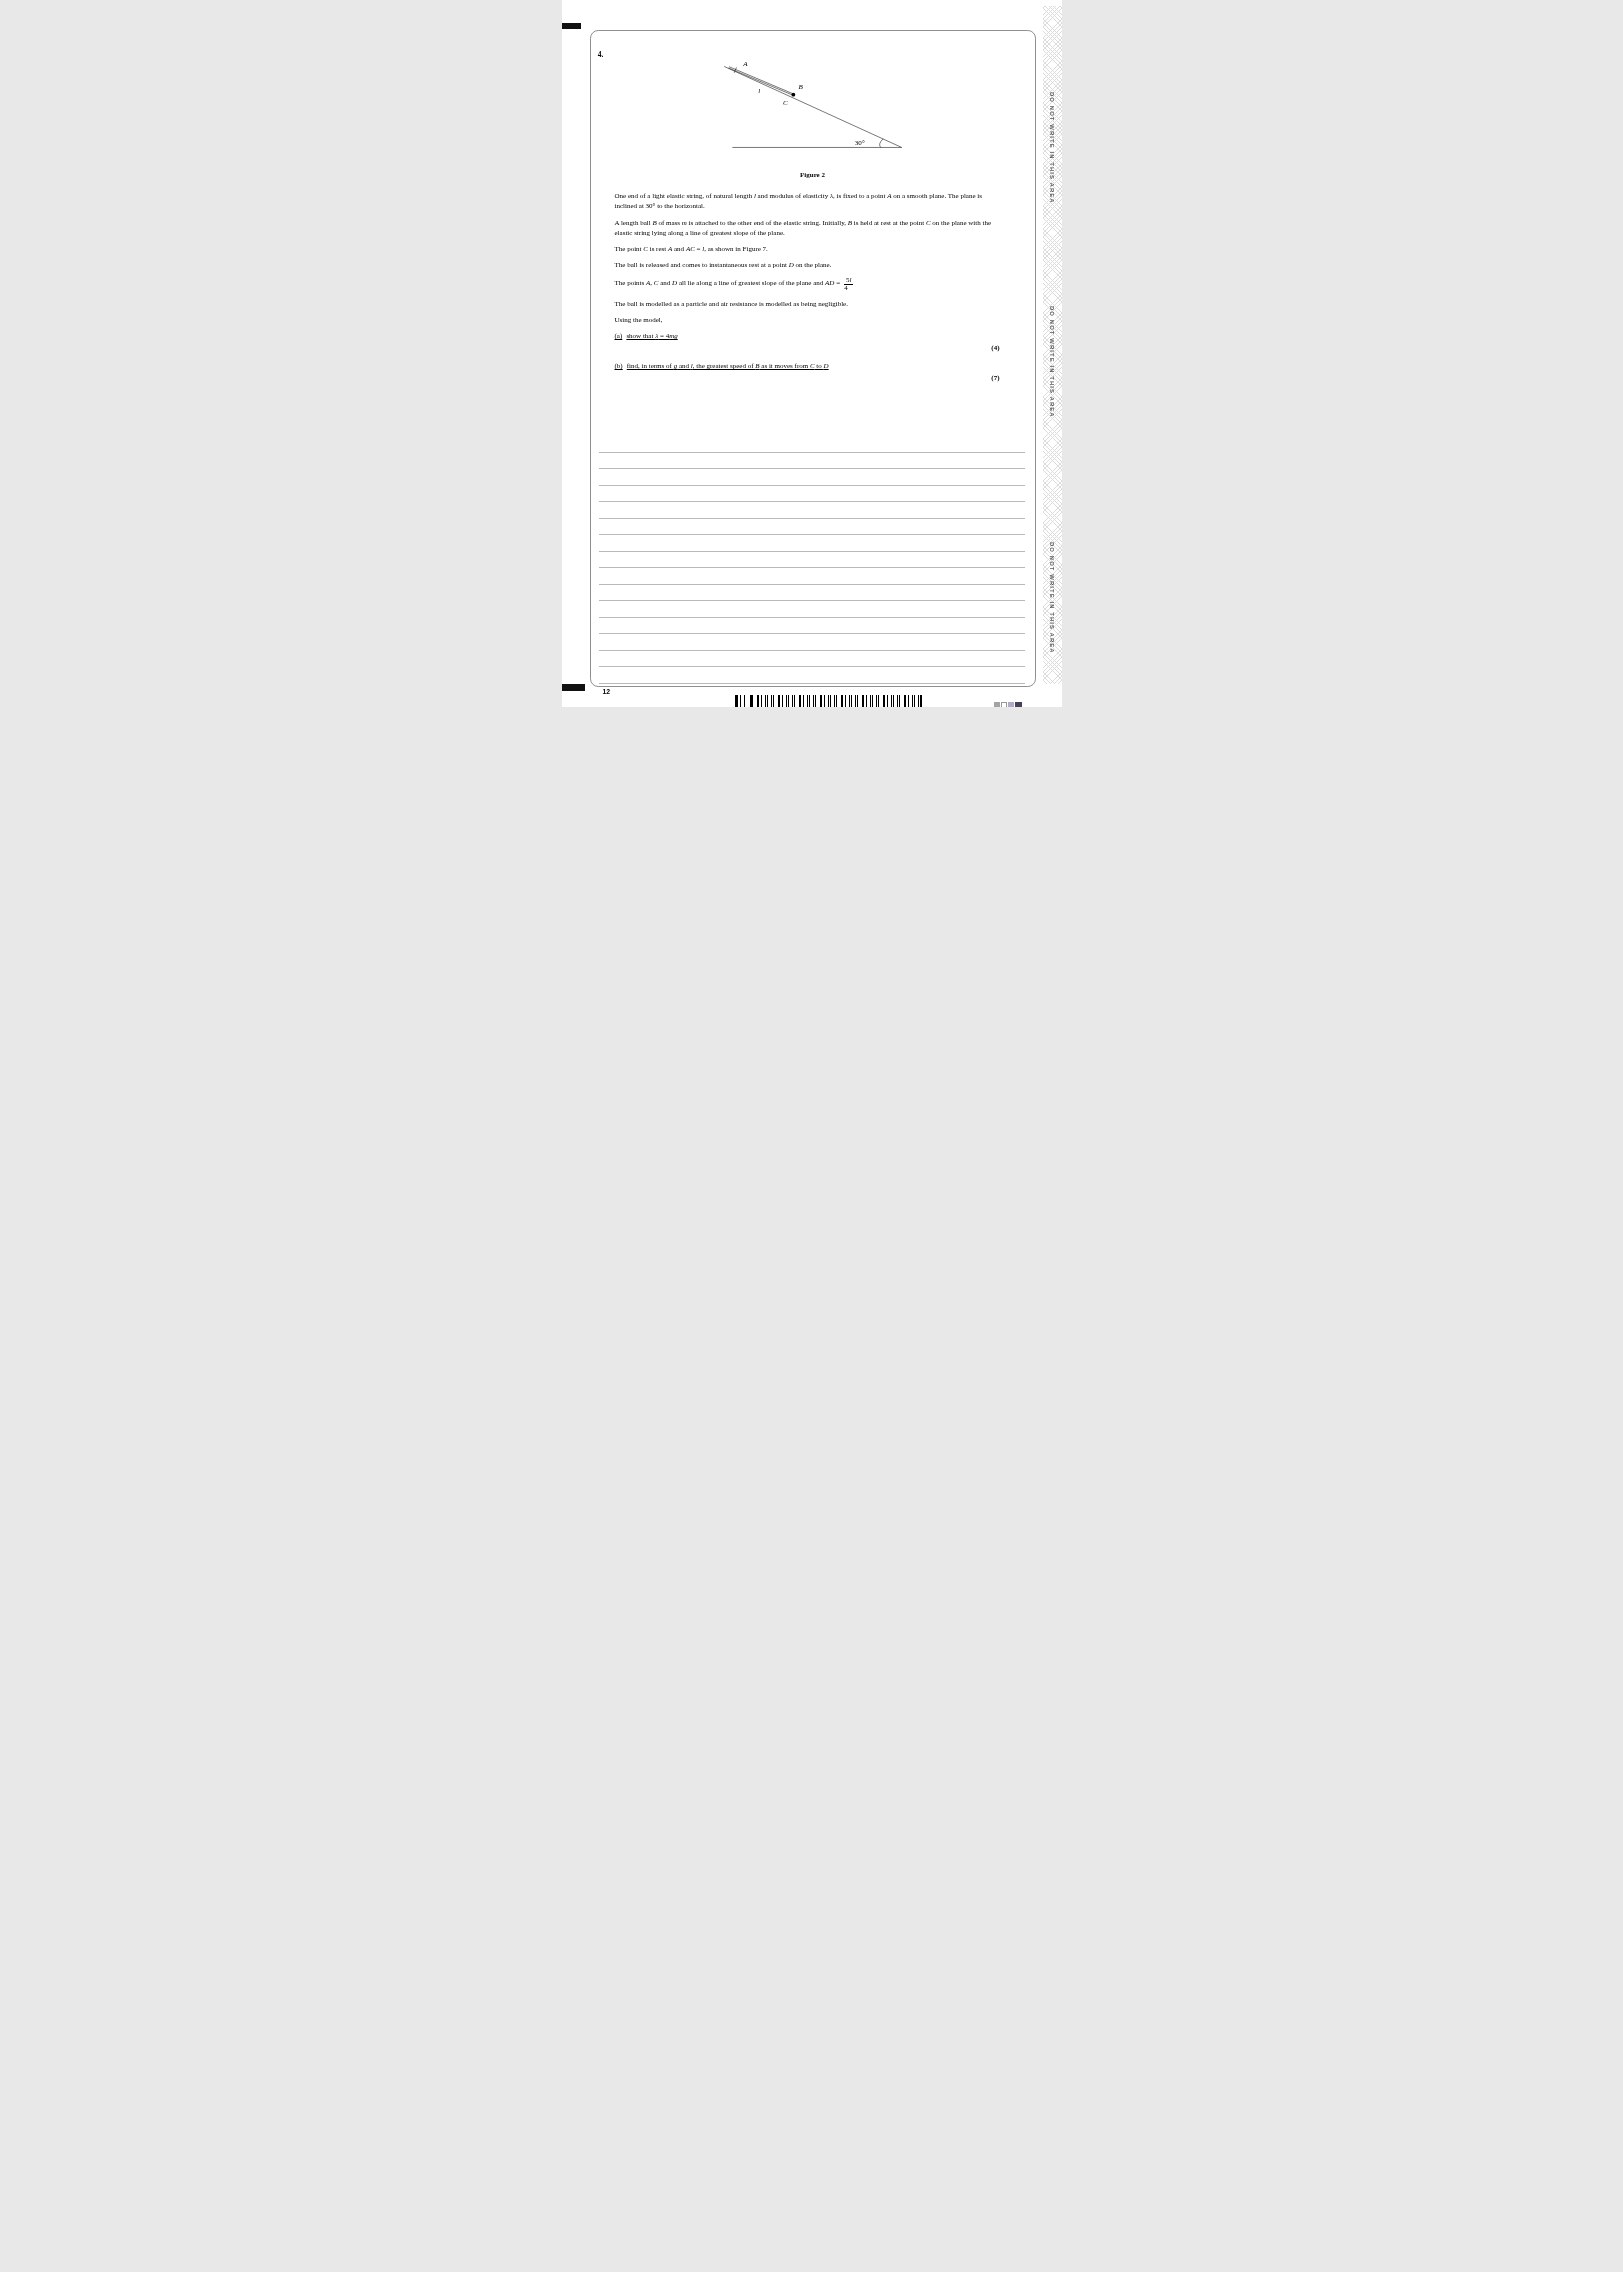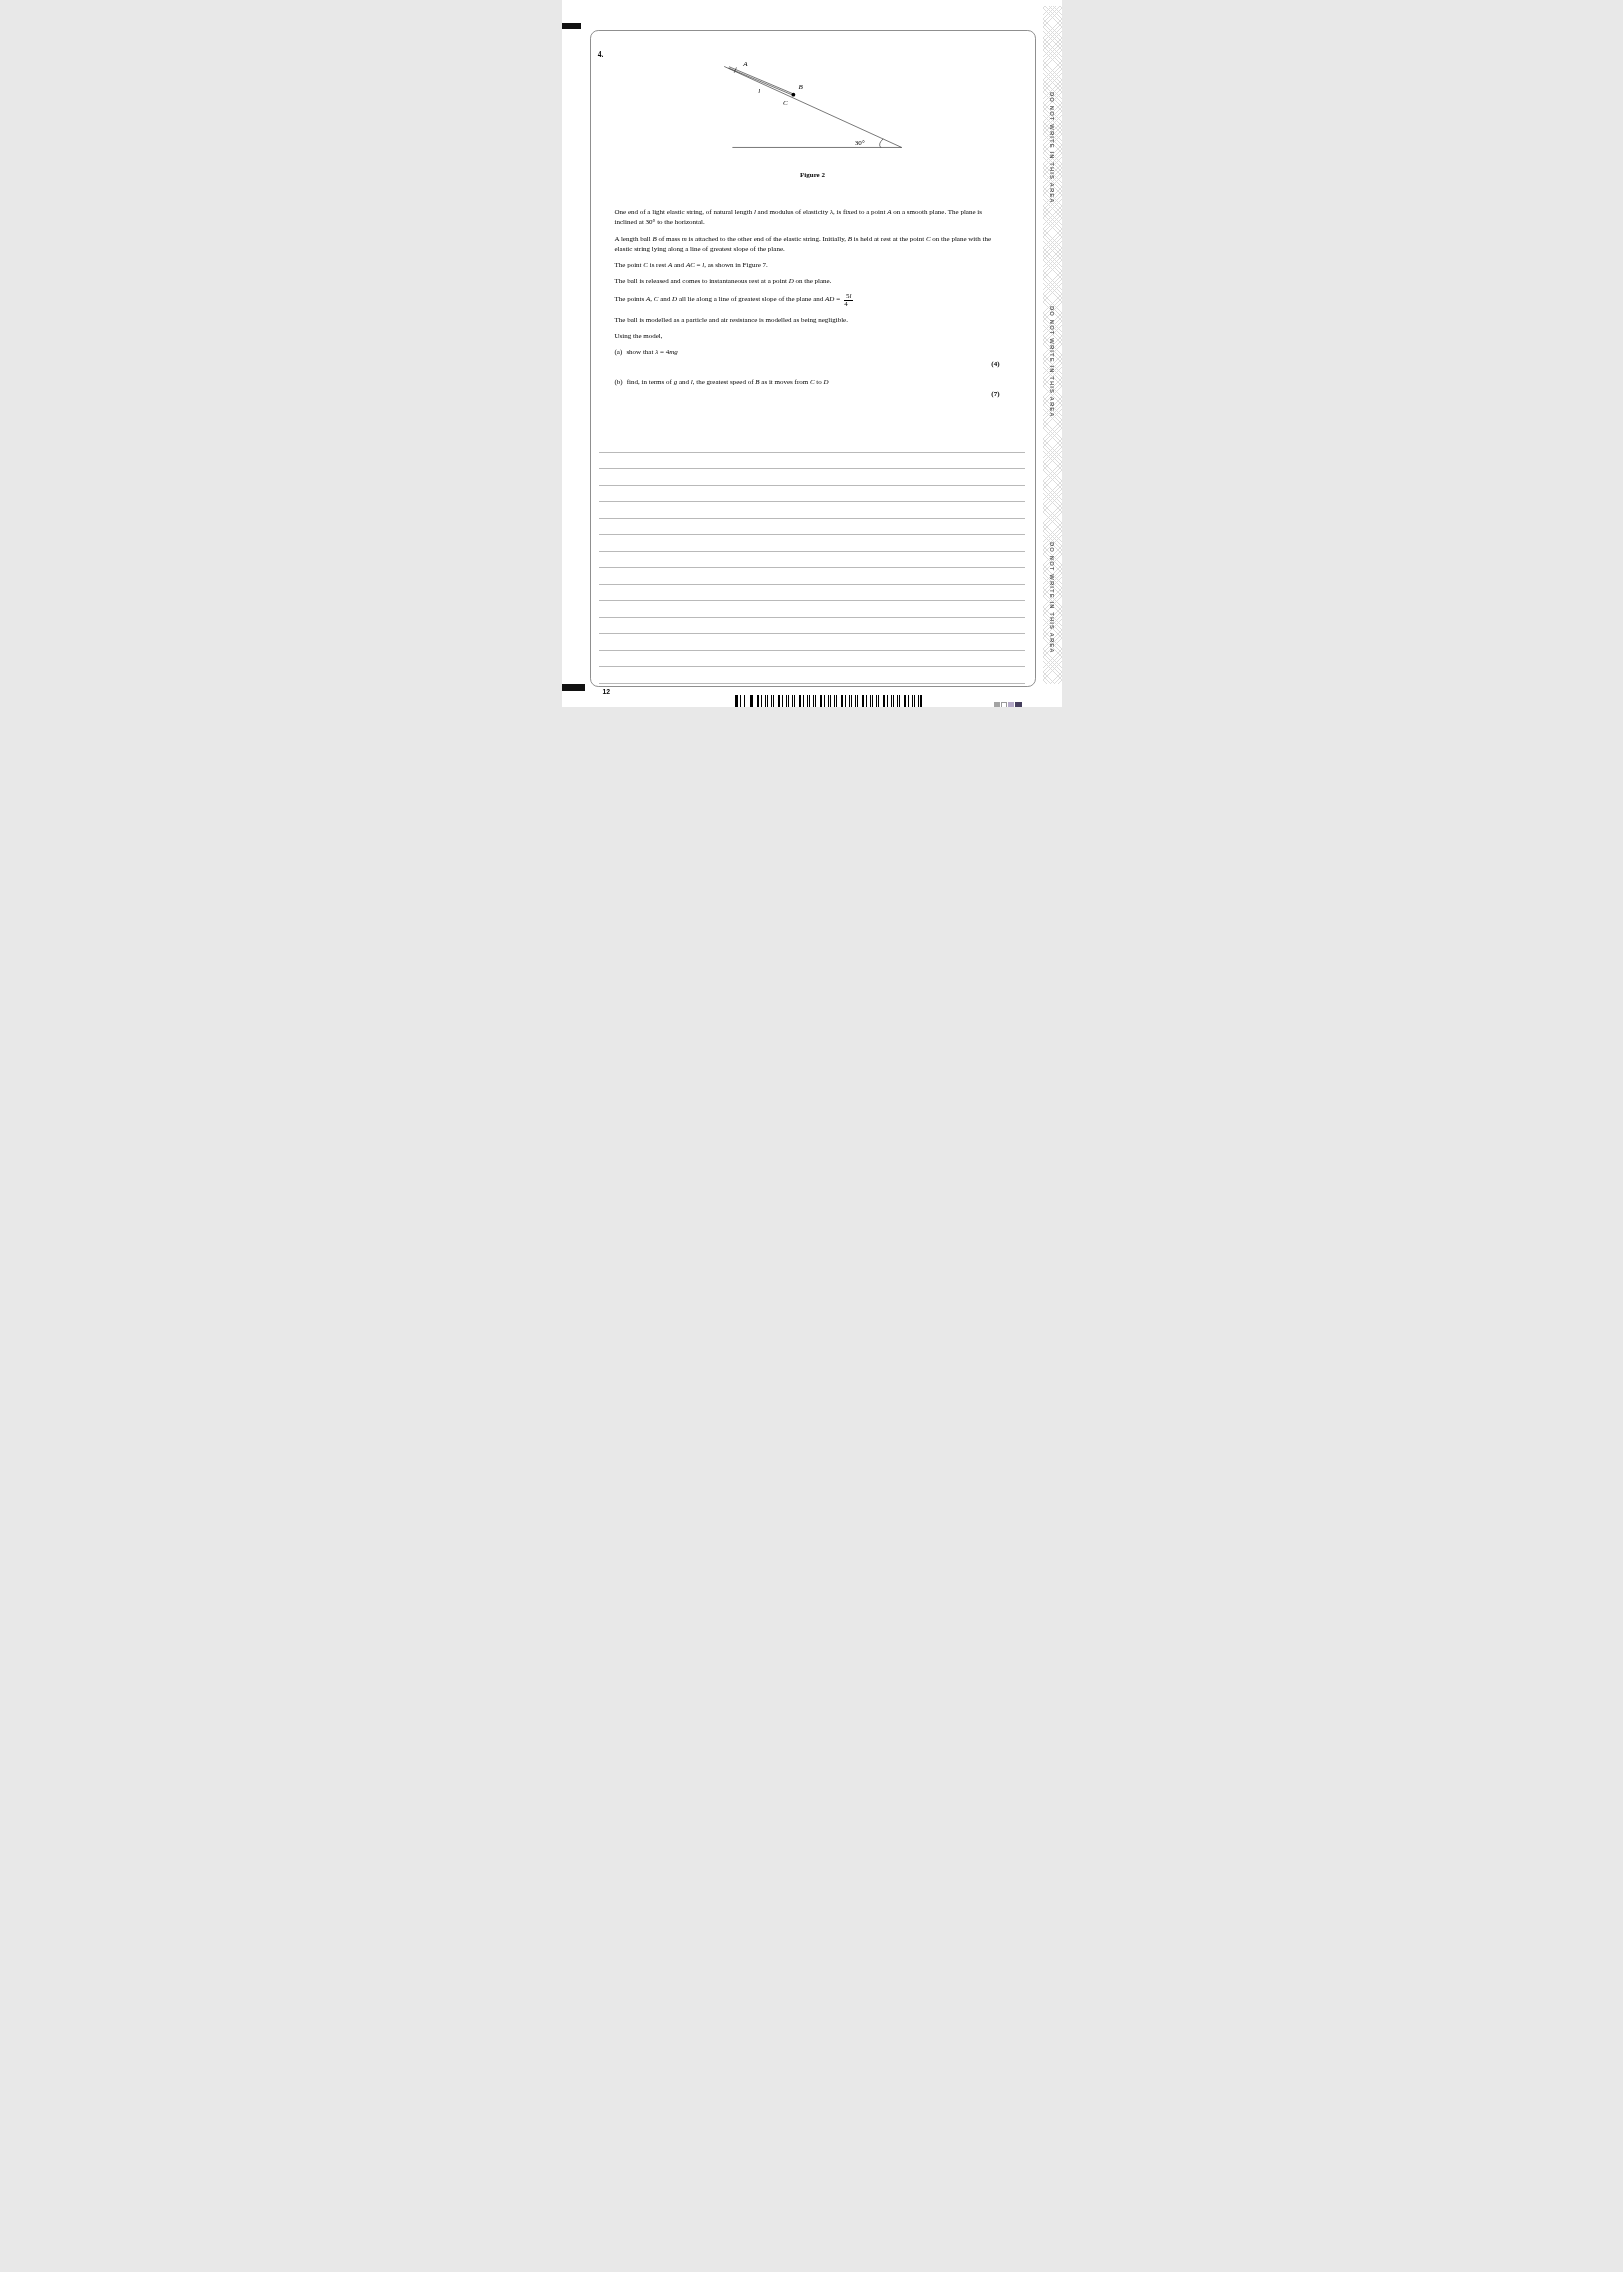--- a/index.html
+++ b/index.html
@@ -18,27 +18,27 @@
   }
   .qnum{position:absolute;left:7.3px;top:19px;font-weight:bold;font-size:7.5px;}
   
   .figure{position:absolute;left:125px;top:29px;width:194px;}
   .fig-svg{display:block;width:193px;height:98px;}
   .fl{stroke:#1a1a1a;stroke-width:1.3;fill:none;}
   .fig-svg text{font-family:"Liberation Serif",serif;font-style:italic;font-size:15.5px;fill:#000;}
   .fig-svg text.roman{font-style:normal;}
   .fig-caption{text-align:center;font-weight:bold;font-size:7px;margin-top:13px;}
   
-  .text-block{position:absolute;left:24px;top:176px;width:385px;font-size:7px;line-height:1.48;}
+  .text-block{position:absolute;left:24px;top:160px;width:385px;font-size:7px;line-height:1.48;}
   .para{margin:0 0 5.9px 0;}
   .var{font-style:italic;}
   .frac{display:inline-block;text-align:left;vertical-align:-0.85em;line-height:1.08;margin-left:2.3px;font-family:Liberation Serif, serif;}
   .frac .num{display:block;border-bottom:0.5px solid #000;padding:0 1.8px;}
   .frac .den{display:block;}
-  .part-line{margin:0.9px 0 1.8px 0;}
+  .part-line{margin:0.9px 0 1.8px 0;text-decoration:underline;}
   .part-label{margin-right:4.1px;}
   .marks{font-weight:bold;text-align:right;margin:0.9px 0 7.3px 0;}
   
   .answer-lines{position:absolute;left:8.2px;right:10px;top:405px;}
   .answer-line{height:15.5px;border-bottom:0.5px solid #b9b9b9;}
   
   .side-strip{
     position:absolute;right:0;top:6.4px;width:19px;height:678px;
     background-image:
       repeating-linear-gradient(45deg,#dcdcdc 0 0.5px,transparent 0.5px 2.7px),

